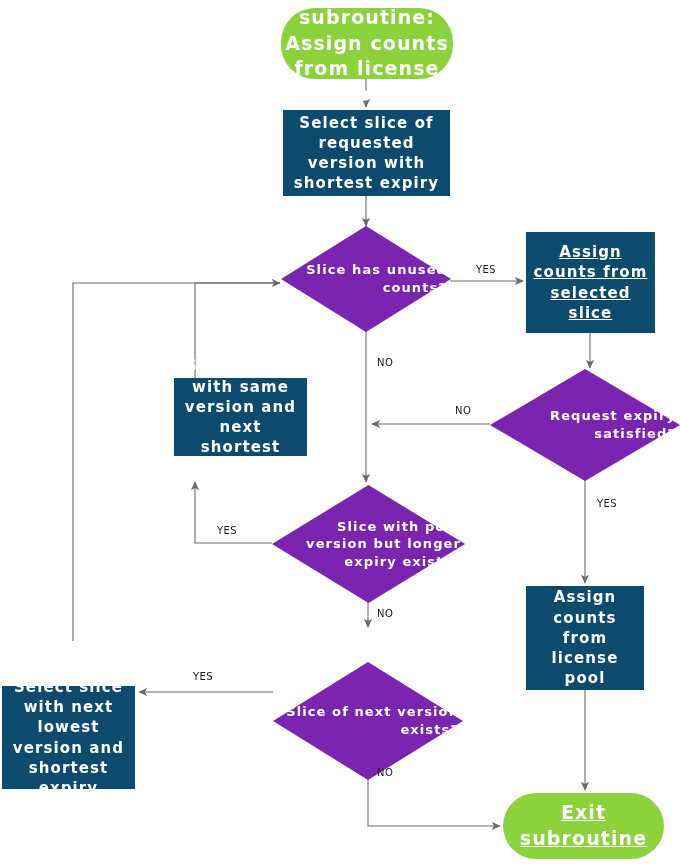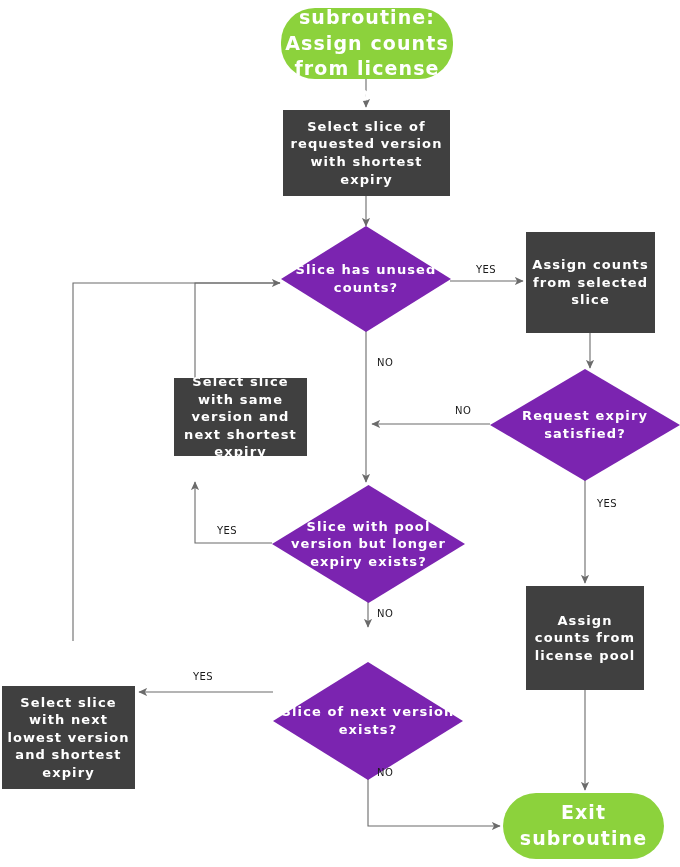--- a/index.html
+++ b/index.html
@@ -35,31 +35,32 @@
     letter-spacing: 1.1px;
     line-height: 1.35;
   }
   .node .txt {
     display: block;
     width: 100%;
     padding: 0 4px;
     box-sizing: border-box;
   }
   .node.process {
-    background: #404040;
-    font-size: 13px;
+    background: #0c4a6e;
+    font-size: 15px;
   }
   .node.terminator {
     background: #8CD23C;
     border-radius: 34px;
     font-size: 19px;
   }
   .node.decision {
     background: transparent;
     font-size: 13px;
+    text-align: right;
   }
   .node.decision .dia {
     position: absolute;
     left: 0;
     top: 0;
     width: 100%;
     height: 100%;
     background: #7B24B0;
     clip-path: polygon(50% 0%, 100% 50%, 50% 100%, 0% 50%);
   }
@@ -128,21 +129,21 @@
 
   <div class="node process" style="left:283px; top:110px; width:167px; height:86px;">
     <span class="txt">Select slice of requested version with shortest expiry</span>
   </div>
 
   <div class="node decision" style="left:281px; top:226px; width:170px; height:106px;">
     <span class="dia"></span>
     <span class="txt">Slice has unused counts?</span>
   </div>
 
-  <div class="node process" style="left:526px; top:232px; width:129px; height:101px;">
+  <div class="node process" style="left:526px; top:232px; width:129px; height:101px;text-decoration:underline;">
     <span class="txt">Assign counts from selected slice</span>
   </div>
 
   <div class="node decision" style="left:490px; top:369px; width:190px; height:112px;">
     <span class="dia"></span>
     <span class="txt">Request expiry satisfied?</span>
   </div>
 
   <div class="node process" style="left:129px; top:378px; width:133px; height:78px;margin-left:45px;">
     <span class="txt">Select slice with same version and next shortest expiry</span>
@@ -159,21 +160,21 @@
 
   <div class="node decision" style="left:273px; top:662px; width:190px; height:118px;">
     <span class="dia"></span>
     <span class="txt">Slice of next version exists?</span>
   </div>
 
   <div class="node process" style="left:526px; top:586px; width:118px; height:104px;">
     <span class="txt">Assign counts from license pool</span>
   </div>
 
-  <div class="node terminator" style="left:503px; top:793px; width:161px; height:66px;">
+  <div class="node terminator" style="left:503px; top:793px; width:161px; height:66px;text-decoration:underline;">
     <span class="txt">Exit subroutine</span>
   </div>
 
   <div class="edge-label" style="left:476px; top:264px;">YES</div>
   <div class="edge-label" style="left:377px; top:357px;">NO</div>
   <div class="edge-label" style="left:455px; top:405px;">NO</div>
   <div class="edge-label" style="left:597px; top:498px;">YES</div>
   <div class="edge-label" style="left:217px; top:525px;">YES</div>
   <div class="edge-label" style="left:377px; top:608px;">NO</div>
   <div class="edge-label" style="left:193px; top:671px;">YES</div>

